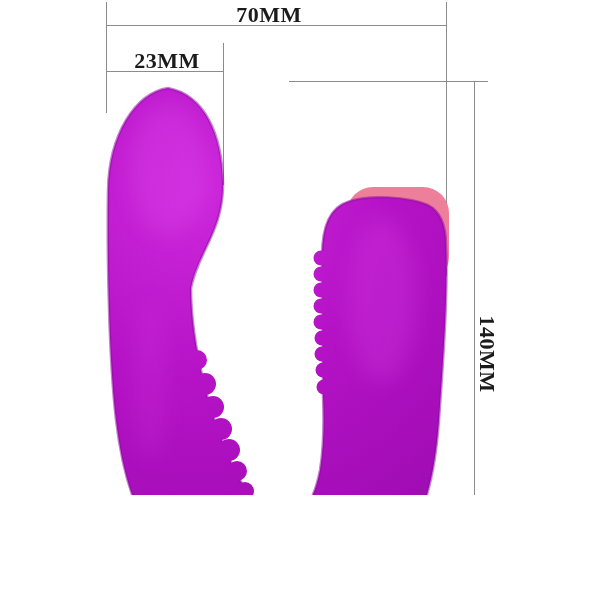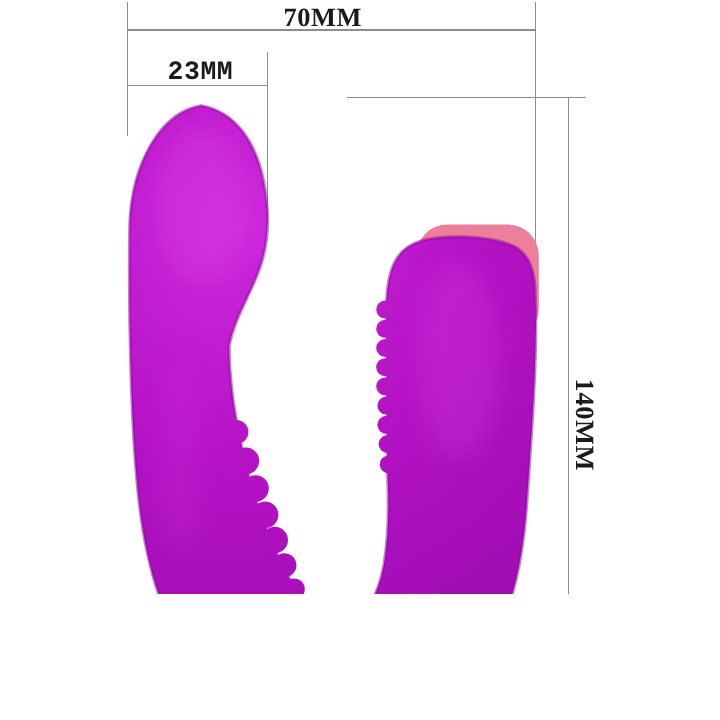--- a/index.html
+++ b/index.html
@@ -15,21 +15,21 @@
     position:absolute;
     font-size:22px;
     font-weight:700;
     color:#1b1b1b;
     text-align:center;
     letter-spacing:0.5px;
     white-space:nowrap;
     line-height:22px;
   }
   .label-70{left:189px;top:4px;width:160px;}
-  .label-23{left:87px;top:50px;width:160px;font-family:Liberation Mono, monospace;}
+  .label-23{left:87px;top:50px;width:160px;}
   .label-140{
     left:427px;top:343px;width:120px;height:22px;
     transform:rotate(90deg);
     transform-origin:center center;
   }
 </style>
 </head>
 <body>
 
 <div class="stage">

